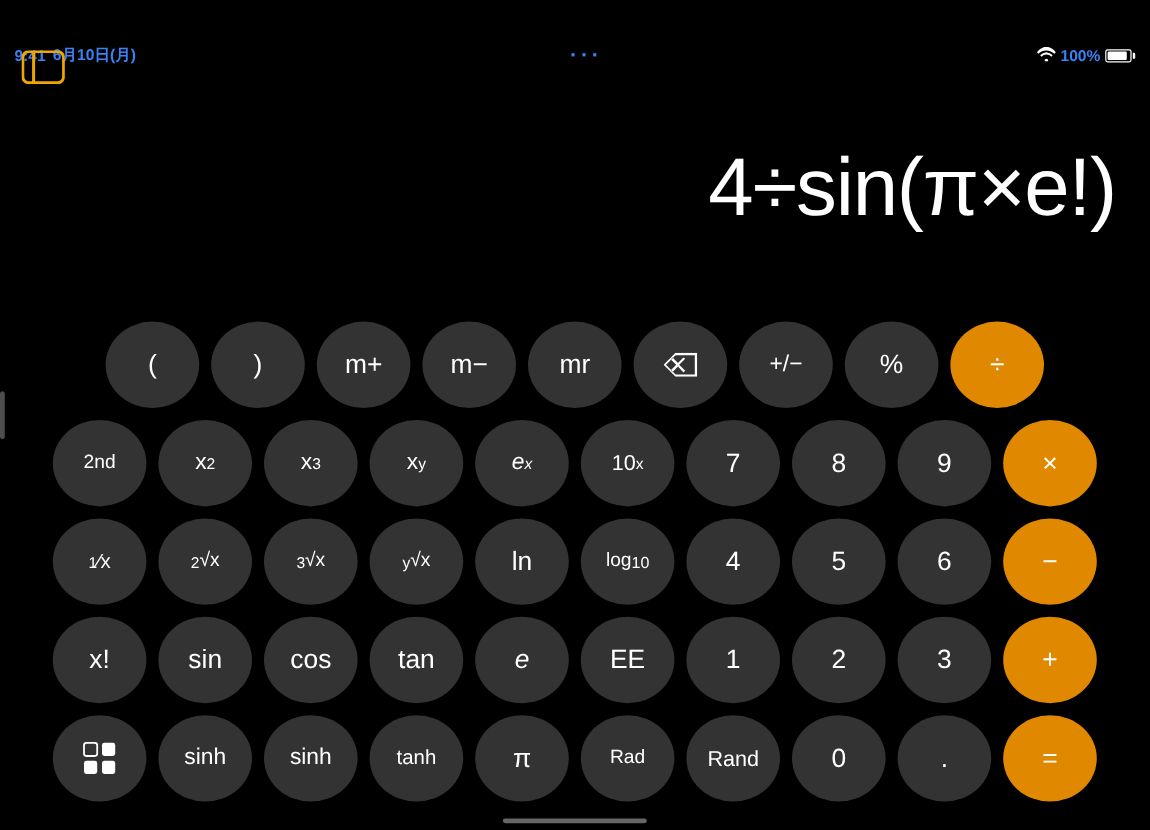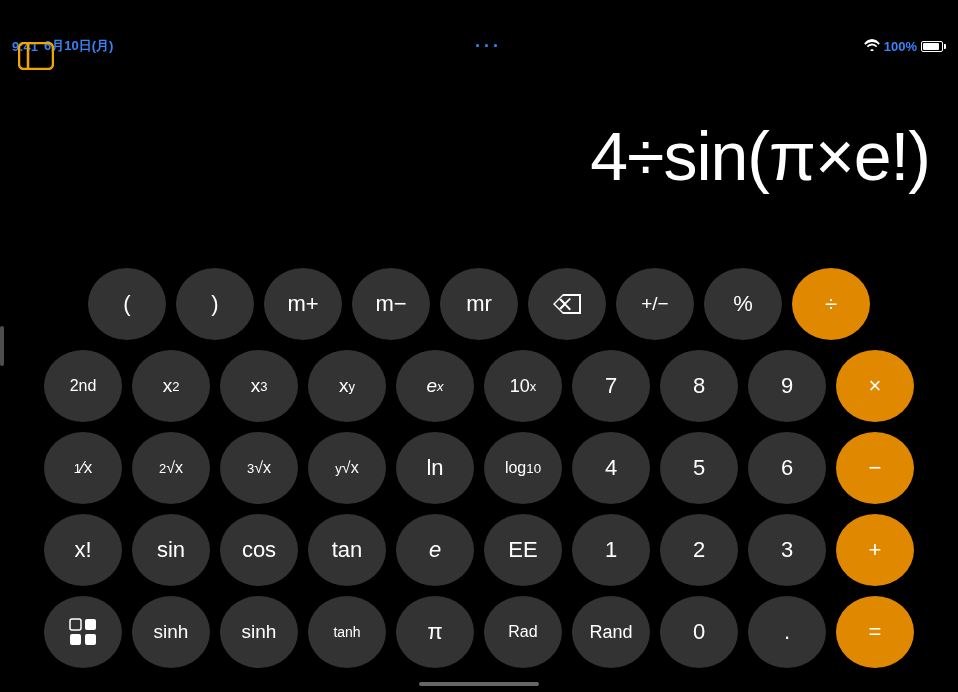--- a/index.html
+++ b/index.html
@@ -255,21 +255,21 @@
     <button class="btn btn-dark" style="font-size:24px;">
       <svg width="28" height="28" viewBox="0 0 28 28" fill="white">
         <rect x="1" y="1" width="11" height="11" rx="2" stroke="white" stroke-width="1.5" fill="none"></rect>
         <rect x="16" y="1" width="11" height="11" rx="2" fill="white"></rect>
         <rect x="1" y="16" width="11" height="11" rx="2" fill="white"></rect>
         <rect x="16" y="16" width="11" height="11" rx="2" fill="white"></rect>
       </svg>
     </button>
     <button class="btn btn-dark" style="font-size:19px;">sinh</button>
     <button class="btn btn-dark" style="font-size:19px;">sinh</button>
-    <button class="btn btn-dark" style="font-size:14px;">tanh</button>
+    <button class="btn btn-dark" style="font-size:17px;">tanh</button>
     <button class="btn btn-dark">π</button>
     <button class="btn btn-dark" style="font-size:16px;">Rad</button>
     <button class="btn btn-dark" style="font-size:18px;">Rand</button>
     <button class="btn btn-dark">0</button>
     <button class="btn btn-dark">.</button>
     <button class="btn btn-orange">=</button>
   </div>
 
 </div>
 

